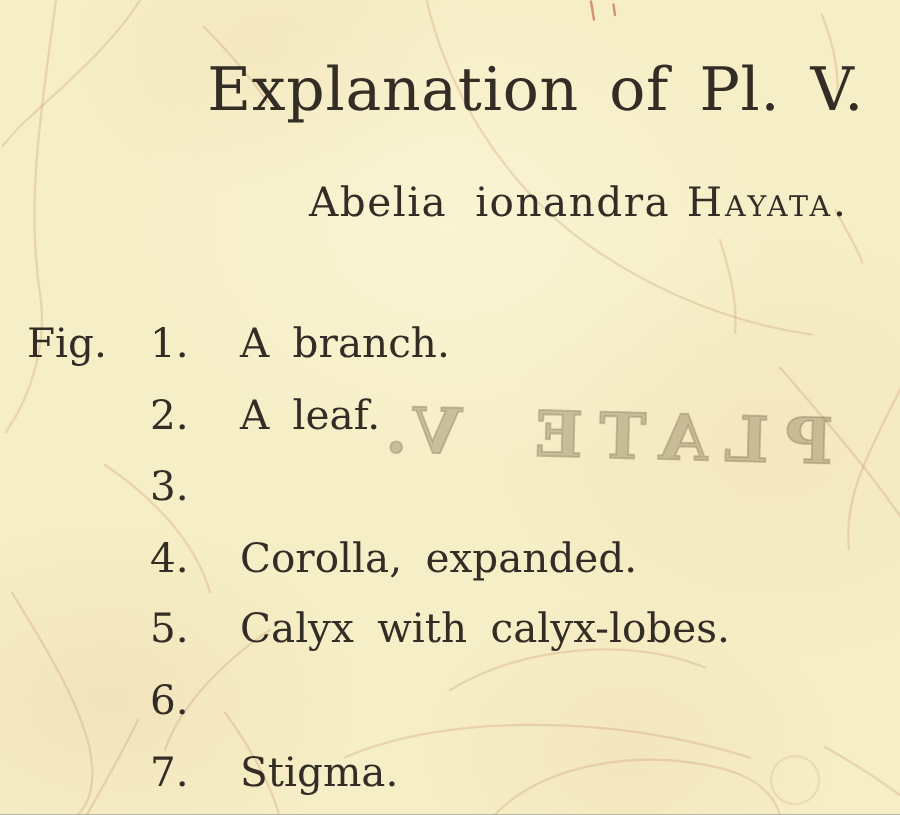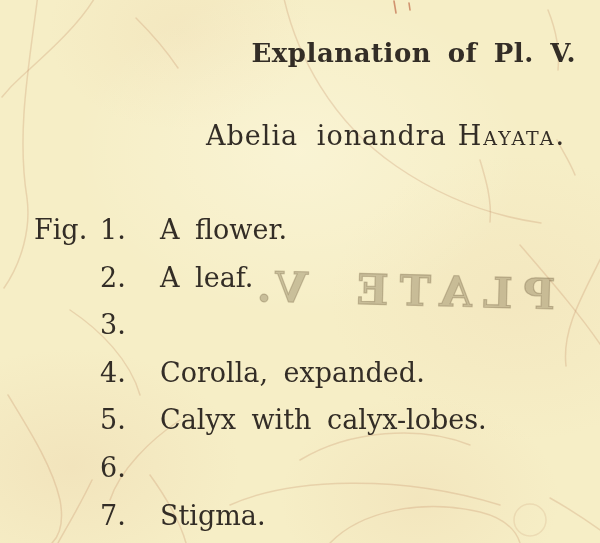--- a/index.html
+++ b/index.html
@@ -21,35 +21,35 @@
     font-size:42px;line-height:1;font-weight:bold;
     letter-spacing:11px;word-spacing:12px;white-space:nowrap;
     color:rgba(124,107,75,0.15);
     -webkit-text-stroke:1.2px rgba(124,107,75,0.35);
     text-shadow:0 0 1px rgba(124,107,75,0.25);
     transform:scaleX(-1) rotate(-1.5deg);
     transform-origin:50% 50%;
   }
   .title{
     position:absolute;z-index:2;top:40px;right:24px;
-    font-size:26px;font-weight:bold;line-height:1;
+    font-size:40px;font-weight:normal;line-height:1;
     letter-spacing:0.5px;word-spacing:7px;white-space:nowrap;
   }
   .species{
     position:absolute;z-index:2;top:122px;right:34px;
     font-size:27px;line-height:1;white-space:nowrap;
   }
   .sp-it{letter-spacing:1px;word-spacing:9px;}
   .sp-auth{font-variant:small-caps;letter-spacing:2px;margin-left:11px;margin-top:40px;}
   .figlist{position:absolute;z-index:2;top:206px;left:0;width:600px;}
   .row{
     display:grid;grid-template-columns:100px 60px auto;
     height:47.6px;line-height:47.6px;font-size:27px;white-space:nowrap;
   }
-  .c1{padding-left:34px;}
+  .c1{padding-left:18px;}
   .c3{word-spacing:7px;}
 </style>
 </head>
 <body>
 
 <div class="page">
 
   <svg class="sketch" width="600" height="543" viewBox="0 0 600 543">
     <g fill="none" stroke="rgba(193,137,98,0.26)" stroke-width="1.5" stroke-linecap="round">
       <path d="M38,-6 C30,60 16,130 27,198 C31,228 22,262 4,288"></path>
@@ -83,21 +83,21 @@
   <div class="title">Explanation of Pl. V.</div>
 
   <div class="species">
     <span class="sp-it">Abelia ionandra</span><span class="sp-auth">Hayata.</span>
   </div>
 
   <div class="figlist">
     <div class="row">
       <span class="c1">Fig.</span>
       <span class="c2">1.</span>
-      <span class="c3">A flower.</span>
+      <span class="c3">A branch.</span>
     </div>
     <div class="row">
       <span class="c1"></span>
       <span class="c2">2.</span>
       <span class="c3">A leaf.</span>
     </div>
     <div class="row">
       <span class="c1"></span>
       <span class="c2">3.</span>
     </div>

